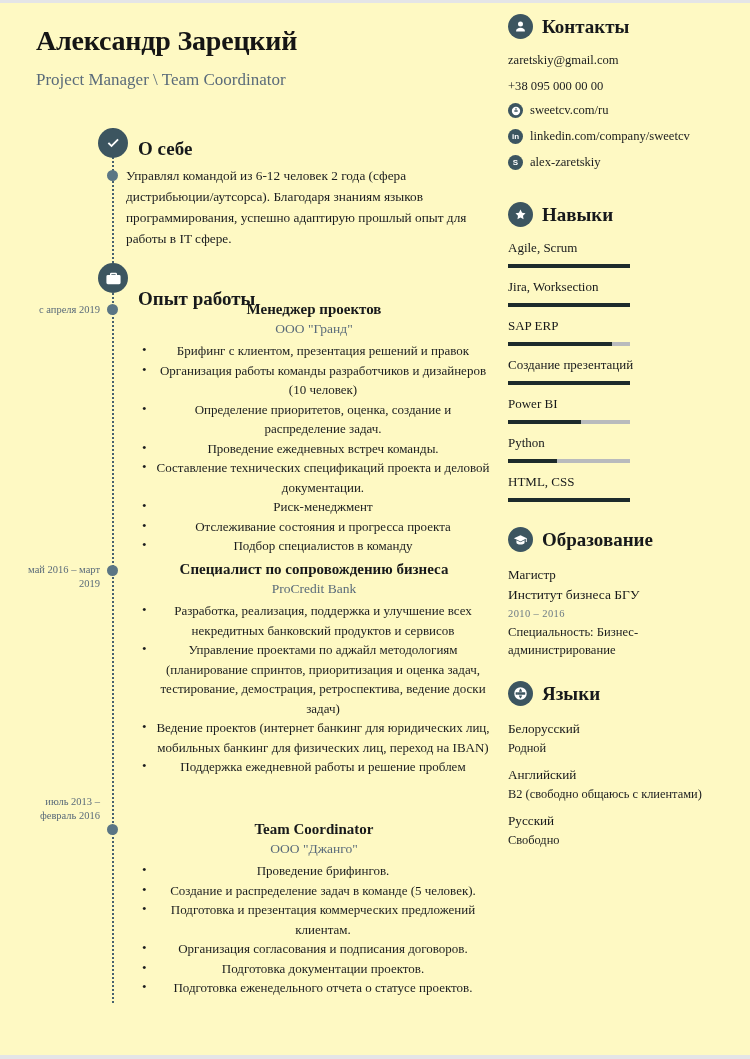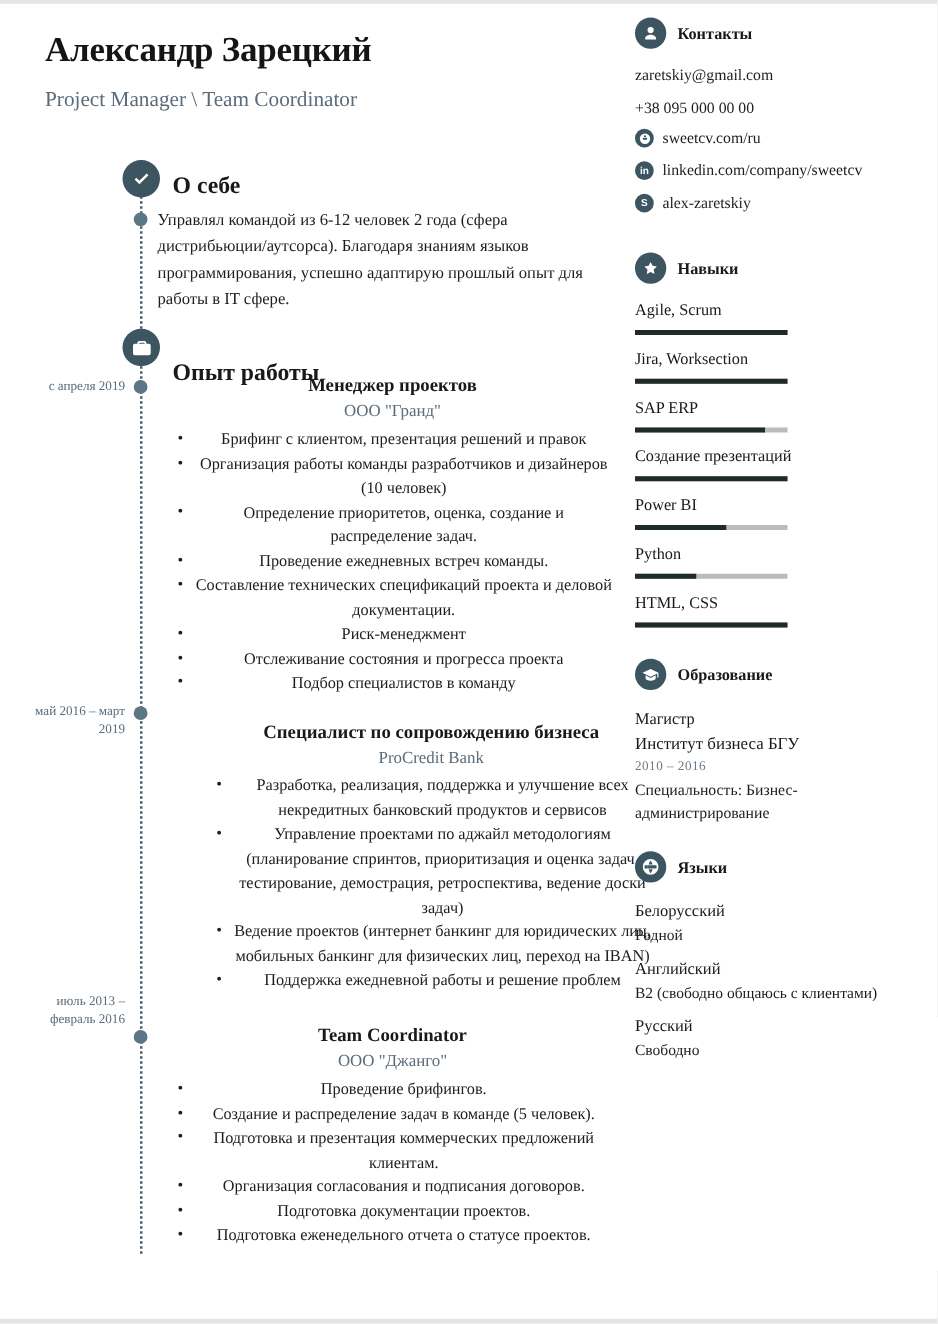--- a/index.html
+++ b/index.html
@@ -4,21 +4,21 @@
 <style>
   * { box-sizing: border-box; margin: 0; padding: 0; }
   html, body {
     width: 750px; height: 1059px;
     background: #e9eaec;
     font-family: "Liberation Serif", "DejaVu Serif", serif;
   }
   .page {
     position: relative;
     width: 750px; height: 1059px;
-    background: #ffffff;
+    background: #fef9c3;
     overflow: hidden;
   }
   .page-edge-top { position:absolute; left:0; top:0; width:750px; height:3px; background:#e4e5e7; }
   .page-edge-bot { position:absolute; left:0; bottom:0; width:750px; height:4px; background:#e4e5e7; }
   .side-col {
     position: absolute;
     left: 508px; top: 14px;
     width: 236px;
   }
 
@@ -101,21 +101,21 @@
   .side-head {
     display: flex; align-items: center; gap: 9px;
     margin-bottom: 13px;
   }
   .side-head .bubble {
     width: 25px; height: 25px; border-radius: 50%;
     background: #3c5560; flex: 0 0 25px;
     display: flex; align-items: center; justify-content: center;
   }
   .side-head .bubble svg { width: 15px; height: 15px; fill: #fff; }
-  .side-head .txt { font-size: 13px; font-weight: 700; color: #17191b; }
+  .side-head .txt { font-size: 19px; font-weight: 700; color: #17191b; }
 
   .contact-line {
     display: flex; align-items: center; gap: 7px;
     font-size: 12.6px; color: #1b1d1f;
     margin-bottom: 9px; line-height: 17px;
   }
   .contact-line .mini {
     width: 15px; height: 15px; border-radius: 50%;
     background: #3c5560; flex: 0 0 15px;
     display: flex; align-items: center; justify-content: center;
@@ -195,21 +195,21 @@
       <li>Определение приоритетов, оценка, создание и распределение задач.</li>
       <li>Проведение ежедневных встреч команды.</li>
       <li>Составление технических спецификаций проекта и деловой документации.</li>
       <li>Риск-менеджмент</li>
       <li>Отслеживание состояния и прогресса проекта</li>
       <li>Подбор специалистов в команду</li>
     </ul>
   </div>
 
   <div class="job-date" style="left:14px; top:563px;">май 2016 – март 2019</div>
-  <div class="job" style="top:578px;margin-left:31px;">
+  <div class="job" style="top:561px;">
     <div class="job-role">Специалист по сопровождению бизнеса</div>
     <div class="job-company">ProCredit Bank</div>
     <ul>
       <li>Разработка, реализация, поддержка и улучшение всех некредитных банковский продуктов и сервисов</li>
       <li>Управление проектами по аджайл методологиям (планирование спринтов, приоритизация и оценка задач, тестирование, демострация, ретроспектива, ведение доски задач)</li>
       <li>Ведение проектов (интернет банкинг для юридических лиц, мобильных банкинг для физических лиц, переход на IBAN)</li>
       <li>Поддержка ежедневной работы и решение проблем</li>
     </ul>
   </div>
 

